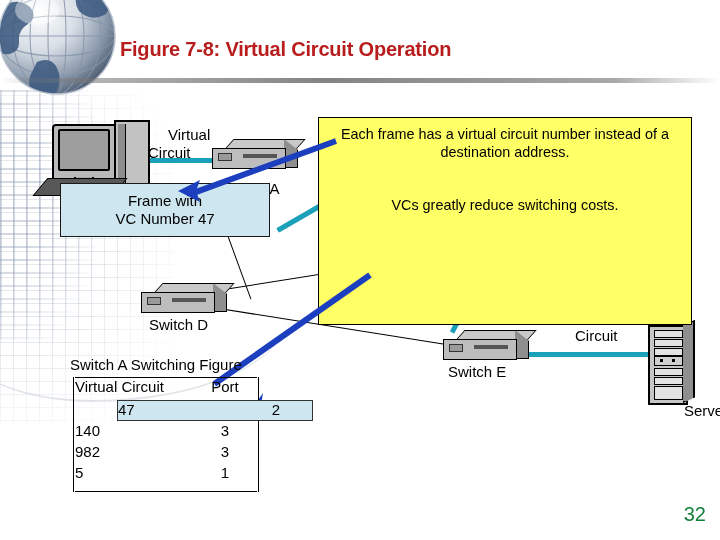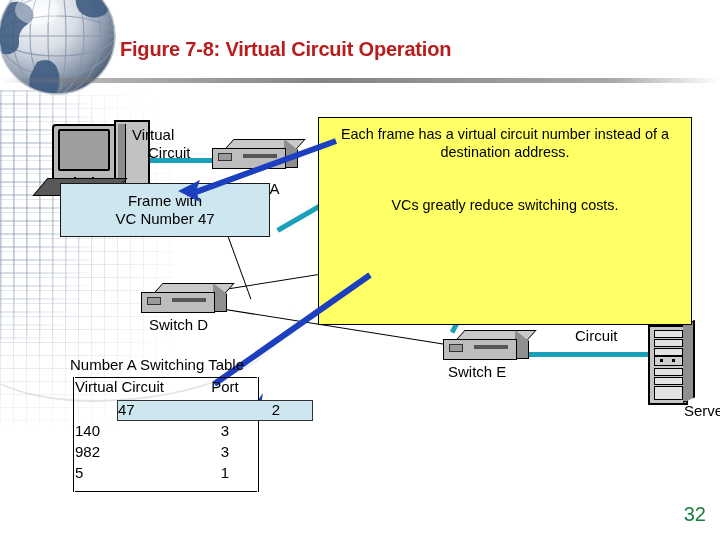--- a/index.html
+++ b/index.html
@@ -241,21 +241,21 @@
           <span class="dot" style="left:17px;"></span>
         </div>
       <div class="bay" style="top:41px;"></div>
       <div class="bay" style="top:50px;"></div>
       <div class="bay" style="top:59px;height:12px;"></div>
     </div>
     <div class="sidef"></div>
   </div>
   <div class="dev-label" style="left:684px;top:402px;">Server</div>
 
-  <div class="dev-label" style="left:132px;top:126px;">Virtual</div>
+  <div class="dev-label" style="left:148px;top:126px;padding-left:20px;">Virtual</div>
   <div class="dev-label" style="left:148px;top:144px;">Circuit</div>
   <div class="dev-label" style="left:575px;top:327px;">Circuit</div>
 
   <div class="frame-box">
     <span>Frame with</span>
     <span>VC Number 47</span>
   </div>
 
   <div class="callout">
     <p>Each frame has a virtual circuit number instead of a destination address.</p>
@@ -267,21 +267,21 @@
   <div class="bluePtr" style="left:336px;top:138px;width:153px;height:6px;transform:rotate(160deg);"></div>
   <svg class="arrowHead" style="left:178px;top:178px;width:26px;height:26px;" viewBox="0 0 26 26">
     <polygon points="0,13 22,2 18,13 22,24" fill="#1b3fbe"></polygon>
   </svg>
 
   <div class="bluePtr" style="left:370px;top:272px;width:190px;height:6px;transform:rotate(145deg);"></div>
   <svg class="arrowHead" style="left:245px;top:392px;width:28px;height:28px;" viewBox="0 0 28 28">
     <polygon points="0,26 18,1 16,13 26,11" fill="#1b3fbe"></polygon>
   </svg>
 
-  <div class="tbl-title">Number A Switching Table</div>
+  <div class="tbl-title">Switch A Switching Figure</div>
   <div class="tbl">
     <div class="vrule"></div>
     <div class="vrule r"></div>
     <div class="hrule top"></div>
     <div class="hrule bot"></div>
 
     <div class="tbl-row head">
       <span class="c1">Virtual Circuit</span>
       <span class="c2">Port</span>
     </div>

